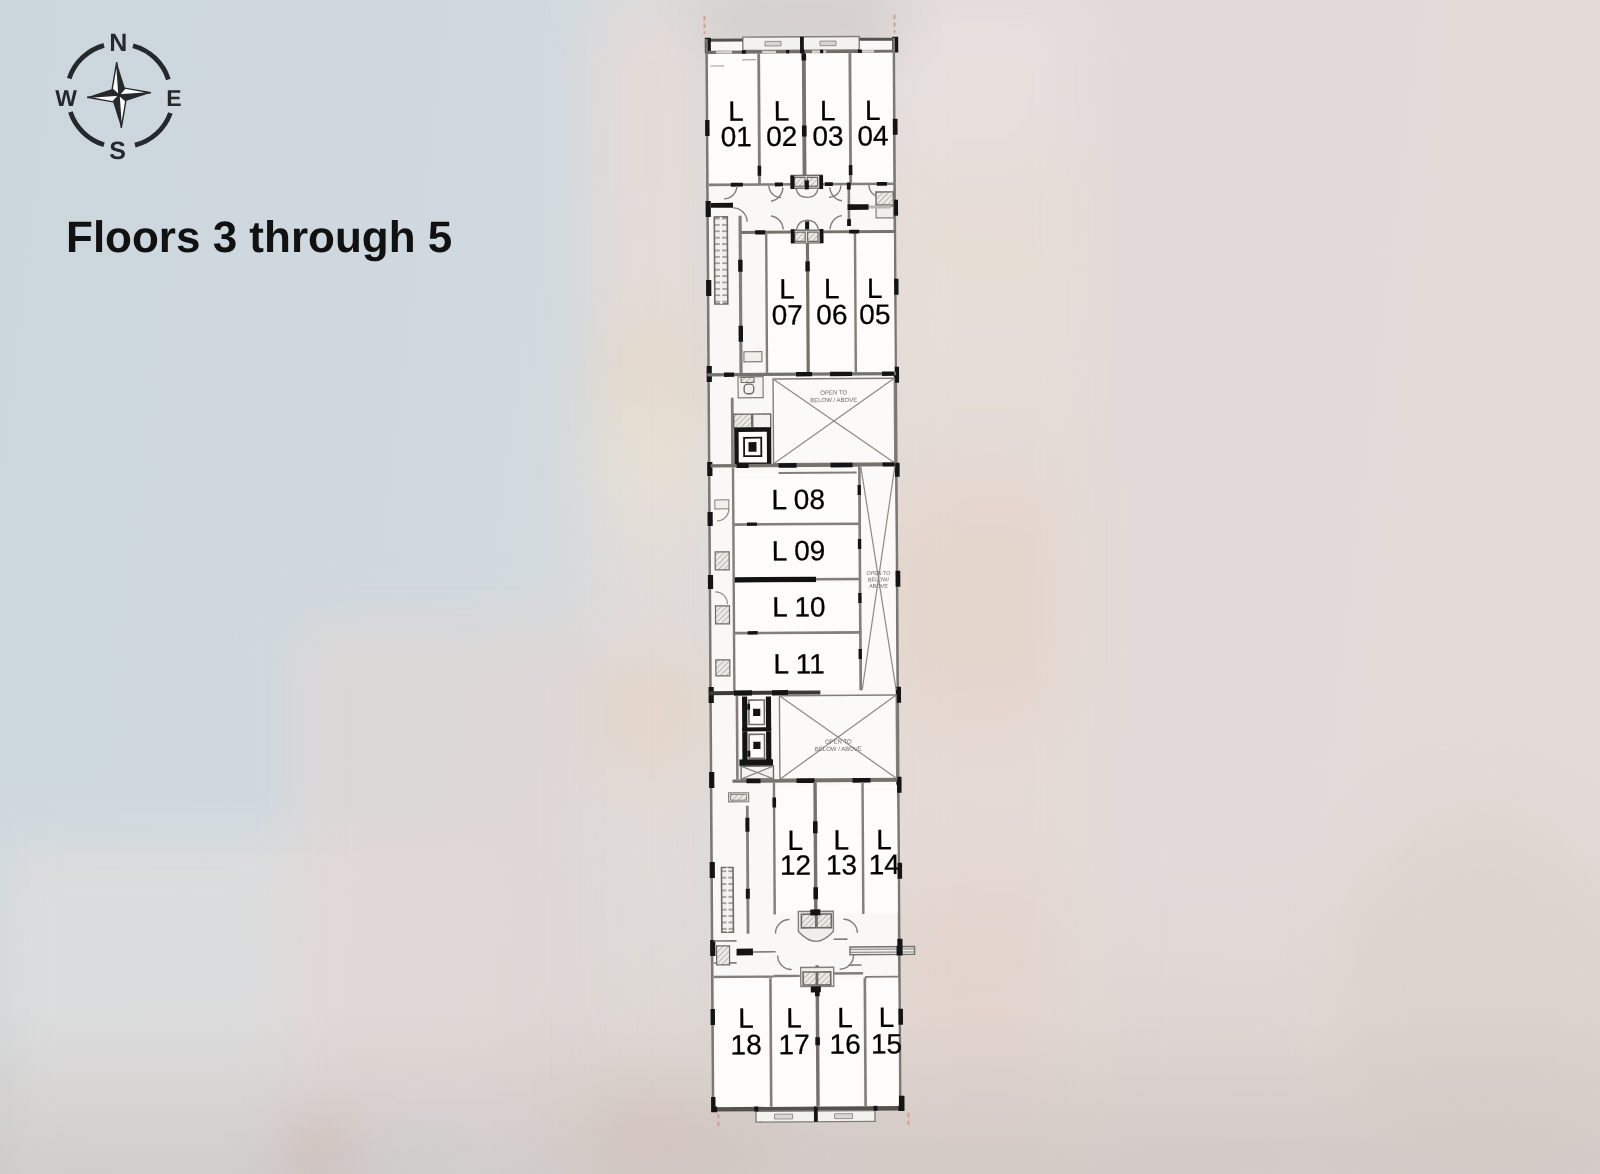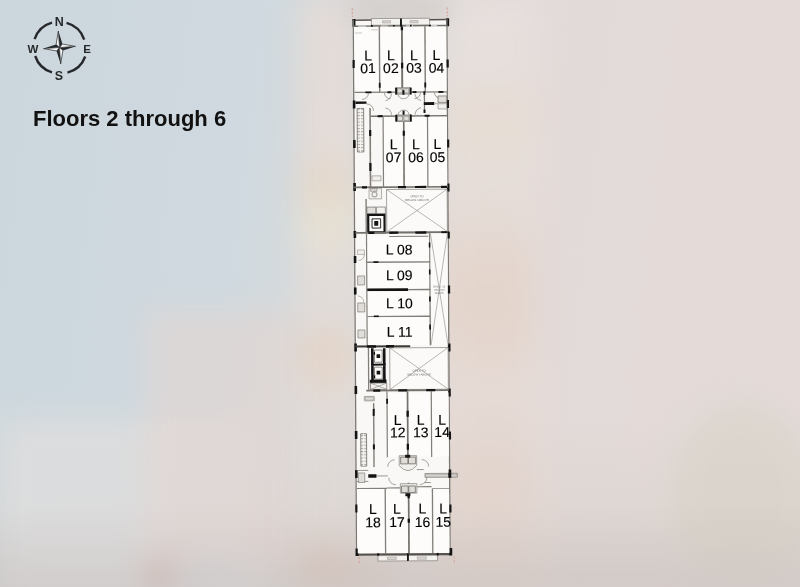--- a/index.html
+++ b/index.html
@@ -61,21 +61,21 @@
     <path d="M 32.5 19 L 29.3 32.3 L 32.5 35.5 Z" fill="#fdfdfd" stroke="#26292b" stroke-width="0.7"></path>
     <path d="M 48.5 35.5 L 35.7 38.7 L 32.5 35.5 Z" fill="#26292b"></path>
     <path d="M 48.5 35.5 L 35.7 32.3 L 32.5 35.5 Z" fill="#fdfdfd" stroke="#26292b" stroke-width="0.7"></path>
     <path d="M 32.5 52 L 29.3 38.7 L 32.5 35.5 Z" fill="#26292b"></path>
     <path d="M 32.5 52 L 35.7 38.7 L 32.5 35.5 Z" fill="#fdfdfd" stroke="#26292b" stroke-width="0.7"></path>
     <path d="M 16.5 35.5 L 29.3 32.3 L 32.5 35.5 Z" fill="#26292b"></path>
     <path d="M 16.5 35.5 L 29.3 38.7 L 32.5 35.5 Z" fill="#fdfdfd" stroke="#26292b" stroke-width="0.7"></path>
   </g>
 </svg>
 
-<div id="title" class="abs" style="left:33px;top:106px;font-size:22px;font-weight:bold;color:#111;">Floors 2 through 6</div>
+<div id="title" class="abs" style="left:33px;top:106px;font-size:22px;font-weight:bold;color:#111;">Floors 3 through 5</div>
 
 <svg id="plan" class="abs" style="left:345px;top:5px;transform:rotate(-0.35deg);transform-origin:8px 15px;" width="112" height="582" viewBox="345 5 112 582">
 <defs>
   <pattern id="hatch" width="2" height="2" patternUnits="userSpaceOnUse" patternTransform="rotate(45)">
     <rect width="2" height="2" fill="#eceae6"></rect>
         <line x1="0" y1="0" x2="0" y2="2" stroke="#9b978f" stroke-width="0.6"></line>
   </pattern>
   <pattern id="rungs" width="3" height="3.2" patternUnits="userSpaceOnUse">
     <rect width="3" height="3.2" fill="#f1efeb"></rect>
         <line x1="0" y1="0.5" x2="3" y2="0.5" stroke="#8e8a84" stroke-width="0.7"></line>

